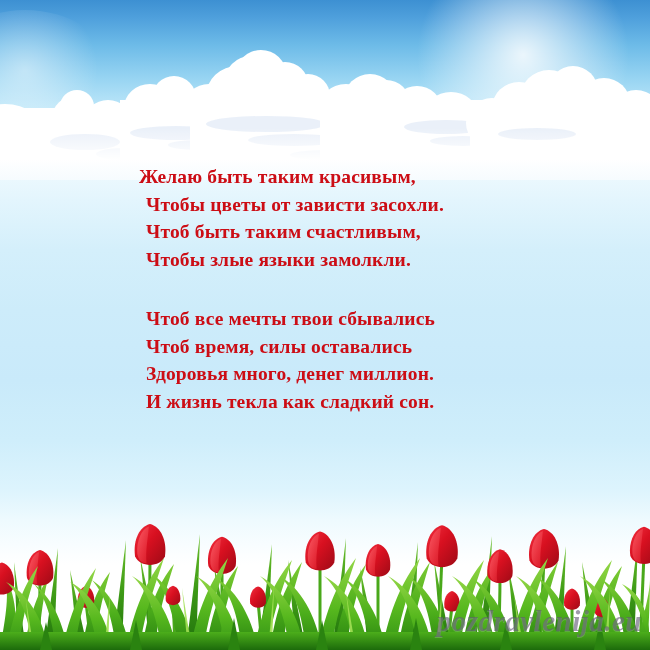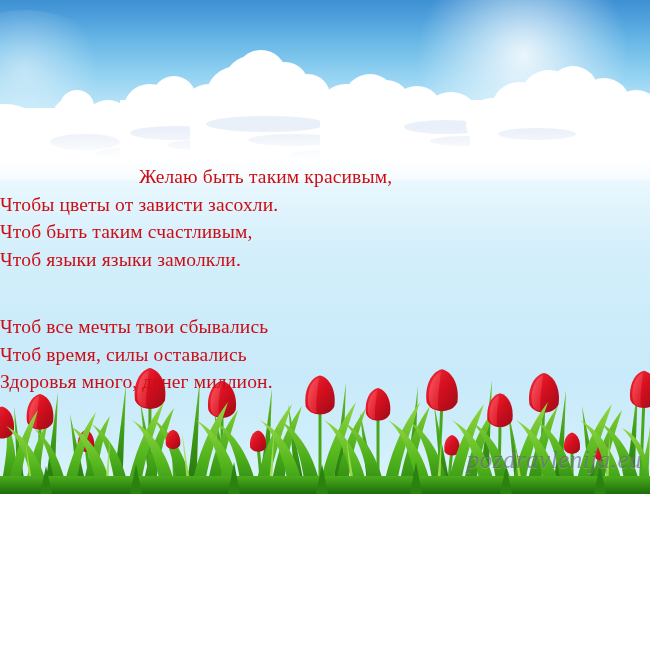--- a/index.html
+++ b/index.html
@@ -8,41 +8,42 @@
     padding: 0;
     background: #ffffff;
   }
   body {
     font-family: "Liberation Serif", "DejaVu Serif", serif;
   }
 
   #card {
     position: relative;
     width: 650px;
-    height: 494px;
+    height: 650px;
     overflow: hidden;
     background: linear-gradient(
       to bottom,
       #3d90d2 0px,
       #4fa0dc 18px,
       #6dbbe8 45px,
       #97d4f2 78px,
       #c2e9fa 112px,
       #e8f7fd 140px,
       #f2fbfe 160px,
       #e3f5fd 200px,
       #d4effb 250px,
       #cdecfa 310px,
       #c9eafa 380px,
       #cfeefb 440px,
       #ddf4fd 490px,
       #eefafe 520px,
       #f8fdff 545px,
       #ffffff 565px
     );
+    font-weight: bold;
   }
 
   
   .sky-layer {
     position: absolute;
     left: 0; top: 0;
     width: 650px;
     height: 180px;
     overflow: hidden;
   }
@@ -79,55 +80,55 @@
     top: 163px;
     width: 650px;
     text-align: left;
     z-index: 6;
   }
   .stanza {
     margin: 0;
     padding: 0;
   }
   .stanza + .stanza {
-    margin-top: 40px;
+    margin-top: 32px;
   }
   .poem-line {
     display: block;
     color: #cc0d15;
     font-family: "Liberation Serif", "DejaVu Serif", serif;
     font-size: 19.5px;
     line-height: 27.5px;
     white-space: pre;
     letter-spacing: 0.15px;
   }
   .poem-line.indent-0 { padding-left: 139px; }
-  .poem-line.indent-1 { }
+  .poem-line.indent-1 { padding-left: 146px; }
 
   
   .meadow {
     position: absolute;
     left: 0;
     bottom: 0;
     width: 650px;
     height: 160px;
     overflow: hidden;
     z-index: 4;
   }
   .meadow svg { display: block; }
 
   
   .watermark {
     position: absolute;
     right: 8px;
-    bottom: 20px;
+    bottom: 12px;
     z-index: 8;
     font-family: "Liberation Serif", "DejaVu Serif", serif;
     font-style: italic;
-    font-size: 25px;
+    font-size: 29px;
     letter-spacing: 0.5px;
     color: rgba(98, 92, 118, 0.62);
     text-shadow: 0 1px 0 rgba(255,255,255,0.18);
     white-space: nowrap;
     user-select: none;
   }
 </style>
 </head>
 <body>
 
@@ -188,27 +189,28 @@
 
     <div class="haze" style="top:128px; height:56px;"></div>
   </div>
 
   <div class="poem">
 
     <div class="stanza">
       <span class="poem-line indent-0">Желаю быть таким красивым,</span>
       <span class="poem-line indent-1">Чтобы цветы от зависти засохли.</span>
       <span class="poem-line indent-1">Чтоб быть таким счастливым,</span>
-      <span class="poem-line indent-1">Чтоб языки языки замолкли.</span>
+      <span class="poem-line indent-1">Чтобы злые языки замолкли.</span>
     </div>
 
     <div class="stanza">
       <span class="poem-line indent-1">Чтоб все мечты твои сбывались</span>
       <span class="poem-line indent-1">Чтоб время, силы оставались</span>
       <span class="poem-line indent-1">Здоровья много, денег миллион.</span>
+      <span class="poem-line indent-1">И жизнь текла как сладкий сон.</span>
     </div>
 
   </div>
 
   <div class="meadow">
     <svg width="650" height="160" viewBox="0 0 650 160" xmlns="http://www.w3.org/2000/svg">
       <defs>
         <linearGradient id="gBladeA" x1="0" y1="1" x2="0" y2="0">
           <stop offset="0%" stop-color="#2f8f15"></stop>
           <stop offset="45%" stop-color="#57b81e"></stop>

